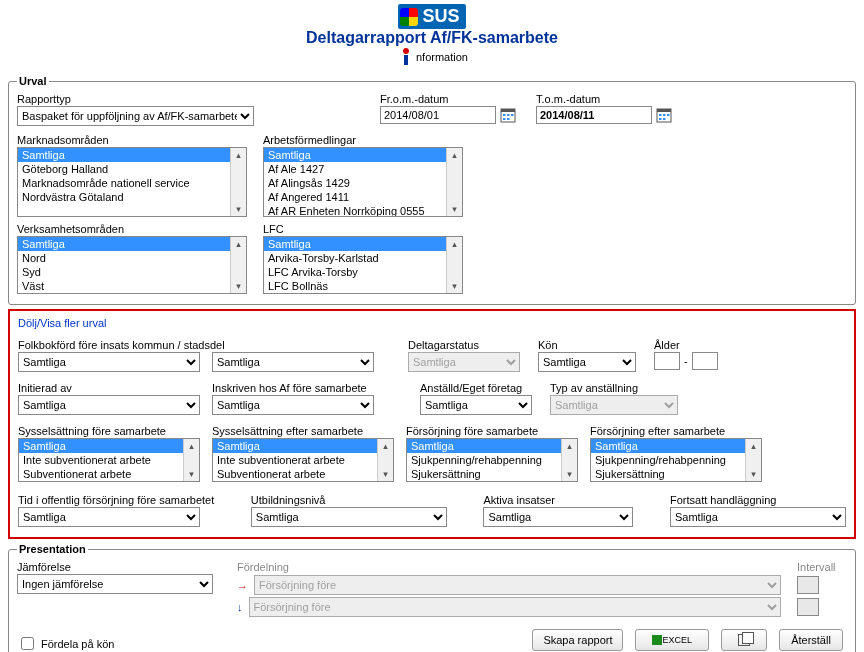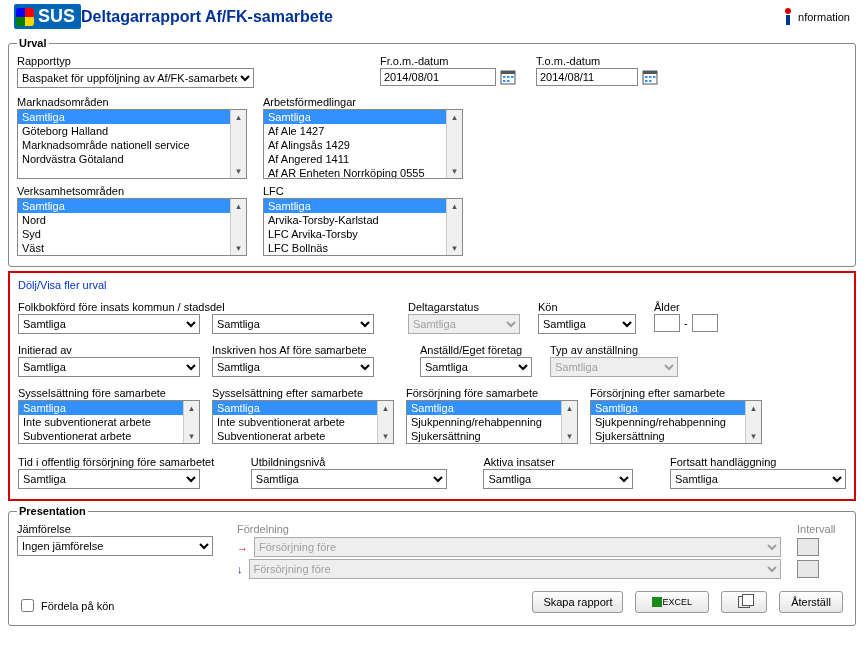--- a/index.html
+++ b/index.html
@@ -10,20 +10,21 @@
     font-size: 11px;
     background: #fff;
     color: #000;
     width: 864px;
   }
   .header {
     display: flex;
     align-items: center;
     padding: 4px 14px;
     position: relative;
+    flex-direction: column;
   }
   .logo {
     display: flex;
     align-items: center;
     background: #0066b3;
     color: #fff;
     font-weight: bold;
     font-size: 18px;
     padding: 2px 6px 2px 2px;
     border-radius: 2px;
@@ -241,21 +242,21 @@
             <rect x="11" y="7" width="2.5" height="2" fill="#3390ff"></rect>
             <rect x="3" y="11" width="2.5" height="2" fill="#3390ff"></rect>
             <rect x="7" y="11" width="2.5" height="2" fill="#3390ff"></rect>
           </svg>
         </span>
       </div>
     </div>
     <div class="col">
       <label class="lbl">T.o.m.-datum</label>
       <div class="date-wrap">
-        <input type="text" style="width: 102px;" value="2014/08/11">
+        <input type="text" style="width: 116px; font-weight: bold;" value="2014/08/11">
         <span class="cal-icon">
           <svg viewBox="0 0 16 16" width="16" height="16">
             <rect x="1" y="2" width="14" height="13" fill="#fff" stroke="#555"></rect>
             <rect x="1" y="2" width="14" height="3" fill="#555"></rect>
             <rect x="3" y="7" width="2.5" height="2" fill="#3390ff"></rect>
             <rect x="7" y="7" width="2.5" height="2" fill="#3390ff"></rect>
             <rect x="11" y="7" width="2.5" height="2" fill="#3390ff"></rect>
             <rect x="3" y="11" width="2.5" height="2" fill="#3390ff"></rect>
             <rect x="7" y="11" width="2.5" height="2" fill="#3390ff"></rect>
           </svg>

